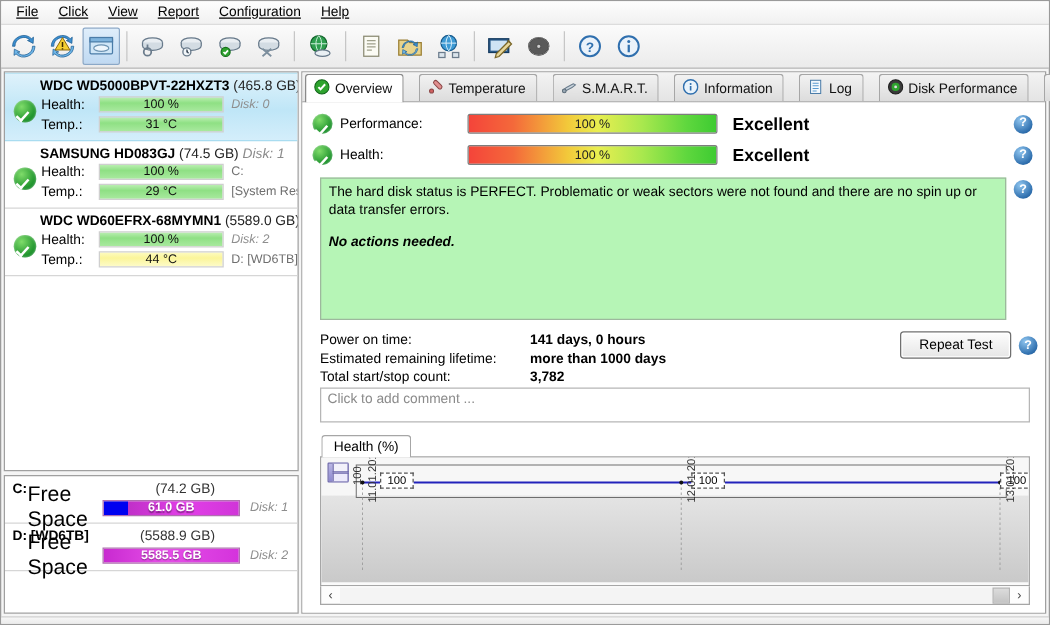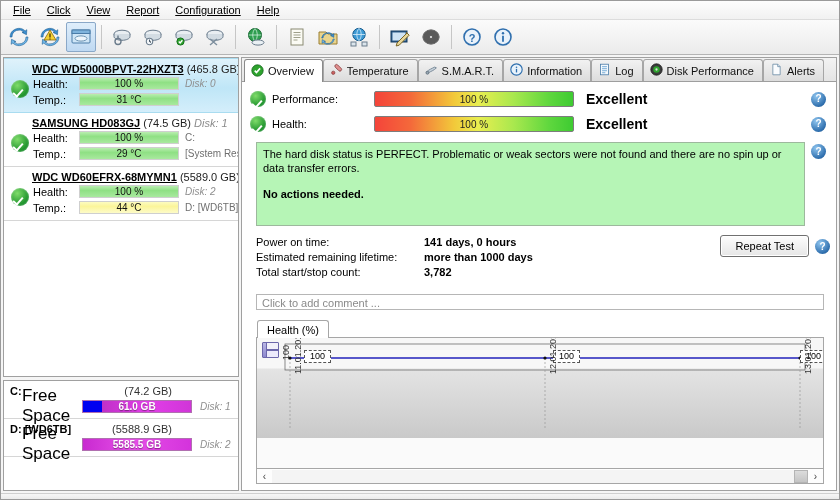--- a/index.html
+++ b/index.html
@@ -105,21 +105,21 @@
     background: linear-gradient(#dff2fb, #bfe6f7 55%, #d4eefb);
     border-top: 1px solid #a9dcf0;
     border-bottom: 1px solid #a9dcf0;
   }
   .disktitle {
     font-size: 11px;
     white-space: nowrap;
     padding-left: 24px;
     line-height: 14px;
   }
-  .disktitle b { font-weight: bold; color: #000; text-decoration: underline; }
+  .disktitle b { font-weight: bold; color: #000; }
   .disktitle .cap { font-weight: normal; color: #222; }
   .disktitle .dnum { color: #8b8b8b; font-style: italic; font-weight: normal; }
   .diskrows { display: flex; }
   .okcircle {
     width: 18px; height: 18px;
     border-radius: 50%;
     background: radial-gradient(circle at 35% 30%, #7fdc6a, #138b25 75%, #0c6a1a);
     position: relative;
     flex: 0 0 18px;
     margin: 4px 4px 0 3px;
@@ -227,21 +227,21 @@
     height: 22px;
     display: flex;
     align-items: center;
     gap: 4px;
     padding: 0 8px 0 6px;
     font-size: 11px;
     border: 1px solid #a6a6a6;
     border-bottom: none;
     border-radius: 3px 3px 0 0;
     background: linear-gradient(#f2f2f2, #dcdcdc);
-    margin-right: 0;
+    margin-right: 12px;
     cursor: default;
     white-space: nowrap;
     color: #111;
   }
   .tab.active {
     background: #fff;
     height: 23px;
     border-color: #8a8a8a;
     position: relative;
     z-index: 2;
@@ -296,30 +296,30 @@
     cursor: default;
     line-height: 1;
   }
   .helpicon:before { content: "?"; }
   .hpos { margin-left: auto; margin-right: 4px; }
 
   .statusbox {
     margin: 4px 0 0 6px;
     border: 1px solid #9db89d;
     background: #b6f5b6;
-    height: 84px;
+    height: 114px;
     padding: 4px 6px;
     font-size: 11px;
     line-height: 14px;
     color: #000;
     position: relative;
     width: 100%;
     max-width: 556px;
   }
-  .statusbox .b { font-weight: bold; display: block; margin-top: 12px; }
+  .statusbox .b { font-weight: bold; display: block; margin-top: 12px; font-style: italic; }
   .statusline { display: flex; align-items: flex-start; }
 
   .statgrid {
     margin: 9px 0 0 6px;
     font-size: 11px;
     display: flex;
     align-items: flex-start;
   }
   .statcol1 { flex: 0 0 168px; line-height: 15px; }
   .statcol2 { line-height: 15px; font-weight: bold; }
@@ -330,22 +330,22 @@
     font-size: 11px;
     border: 1px solid #707070;
     border-radius: 3px;
     background: linear-gradient(#fdfdfd, #e6e6e6);
     cursor: default;
     color: #000;
     box-shadow: 0 0 0 1px #fff inset;
   }
 
   .commentbox {
-    margin: 14px 6px 0 6px;
-    height: 16px;
+    margin: 0 6px 0 6px;
+    height: 28px;
     border: 1px solid #b6b6b6;
     background: #fff;
     font-size: 11px;
     color: #8a8a8a;
     padding: 1px 5px;
     line-height: 15px;
     cursor: text;
   }
 
   

